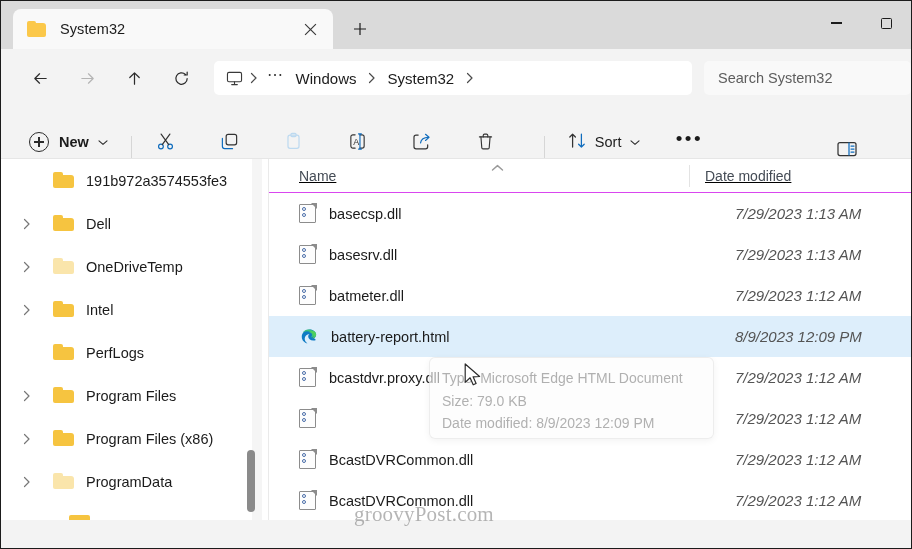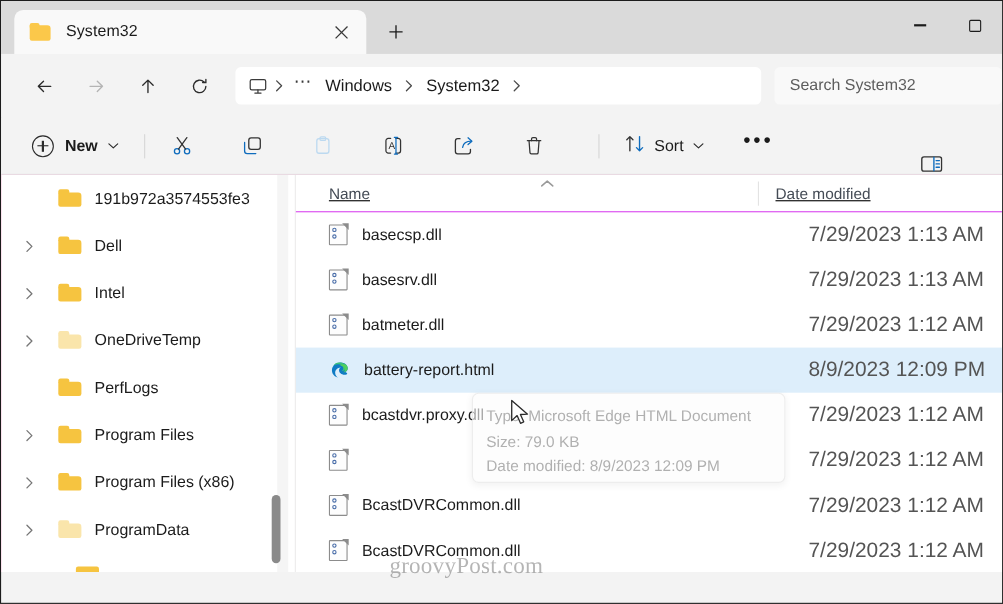--- a/index.html
+++ b/index.html
@@ -134,21 +134,21 @@
     padding-left: 14px;
     overflow: hidden;
   }
   .searchbox .ph { font-size: 14.5px; color: #5d5d5d; white-space: nowrap; }
 
   
   .cmdbar {
     height: 52px;
     background: #f3f3f3;
     display: flex;
-    align-items: center;
+    align-items: flex-end;
     padding-left: 20px;
     border-bottom: 1px solid #e6e6e6;
   }
   .cmd-new {
     display: flex; align-items: center;
     height: 32px; padding: 0 9px 0 8px;
     border-radius: 5px;
   }
   .cmd-new .plus-circle {
     width: 20px; height: 20px; border: 1.4px solid #2b2b2b; border-radius: 50%;
@@ -192,21 +192,21 @@
 
   .cmd-details {
     position: absolute; right: 0px; top: 134px;
     display: flex; align-items: center;
     height: 32px; padding: 0 10px;
     border-radius: 5px;
   }
   .cmd-details .lbl { font-size: 16px; color: #0c4a6e; margin-left: 10px; white-space: nowrap; margin-top: 36px; }
 
   
-  .content { display: flex; height: 361px; background: #ec4899; }
+  .content { display: flex; height: 361px; background: #14b8a6; }
 
   .sidebar {
     width: 268px;
     background: #ffffff;
     position: relative;
     overflow: hidden;
     border-right: 1px solid #eaeaea;
   }
   .tree { padding-top: 0px; }
   .tree-item {
@@ -266,21 +266,21 @@
 
   .frow {
     height: 41px;
     display: flex; align-items: center;
     position: relative;
     gap: 46px;
   }
   .frow.selected { background: #ddeefb; }
   .fname { width: 420px; padding-left: 30px; display: flex; align-items: center; }
   .fname .txt { margin-left: 13px; font-size: 14.5px; color: #1b1b1b; white-space: nowrap; }
-  .fdate { font-size: 19px; color: #545454; white-space: nowrap; }
+  .fdate { font-size: 15px; color: #545454; white-space: nowrap; font-style: italic; }
 
   .dllicon { width: 17px; height: 19px; position: relative; flex: 0 0 auto; }
   .dllicon .page {
     position: absolute; inset: 0;
     background: #fdfdfd; border: 1px solid #8c8c8c; border-radius: 1px;
   }
   .dllicon .fold {
     position: absolute; right: -1px; top: -1px;
     width: 0; height: 0;
     border-left: 6px solid transparent; border-top: 6px solid #8c8c8c;
@@ -539,37 +539,37 @@
               <span class="body"></span>
             </span>
             <span class="tlabel">Dell</span>
           </div>
           <div class="tree-item">
             <span class="tw">
               <svg viewBox="0 0 9 12" fill="none" stroke="currentColor" stroke-width="1.2" stroke-linecap="round" stroke-linejoin="round">
                 <path d="M2.5 1.5 L7 6 L2.5 10.5"></path>
               </svg>
             </span>
-            <span class="tfold">
+            <span class="tfold dim">
               <span class="tabt"></span>
               <span class="body"></span>
             </span>
-            <span class="tlabel">Intel</span>
+            <span class="tlabel">OneDriveTemp</span>
           </div>
           <div class="tree-item">
             <span class="tw">
               <svg viewBox="0 0 9 12" fill="none" stroke="currentColor" stroke-width="1.2" stroke-linecap="round" stroke-linejoin="round">
                 <path d="M2.5 1.5 L7 6 L2.5 10.5"></path>
               </svg>
             </span>
-            <span class="tfold dim">
+            <span class="tfold">
               <span class="tabt"></span>
               <span class="body"></span>
             </span>
-            <span class="tlabel">OneDriveTemp</span>
+            <span class="tlabel">Intel</span>
           </div>
           <div class="tree-item">
             <span class="tw empty">
               <svg viewBox="0 0 9 12" fill="none" stroke="currentColor" stroke-width="1.2" stroke-linecap="round" stroke-linejoin="round">
                 <path d="M2.5 1.5 L7 6 L2.5 10.5"></path>
               </svg>
             </span>
             <span class="tfold">
               <span class="tabt"></span>
               <span class="body"></span>

